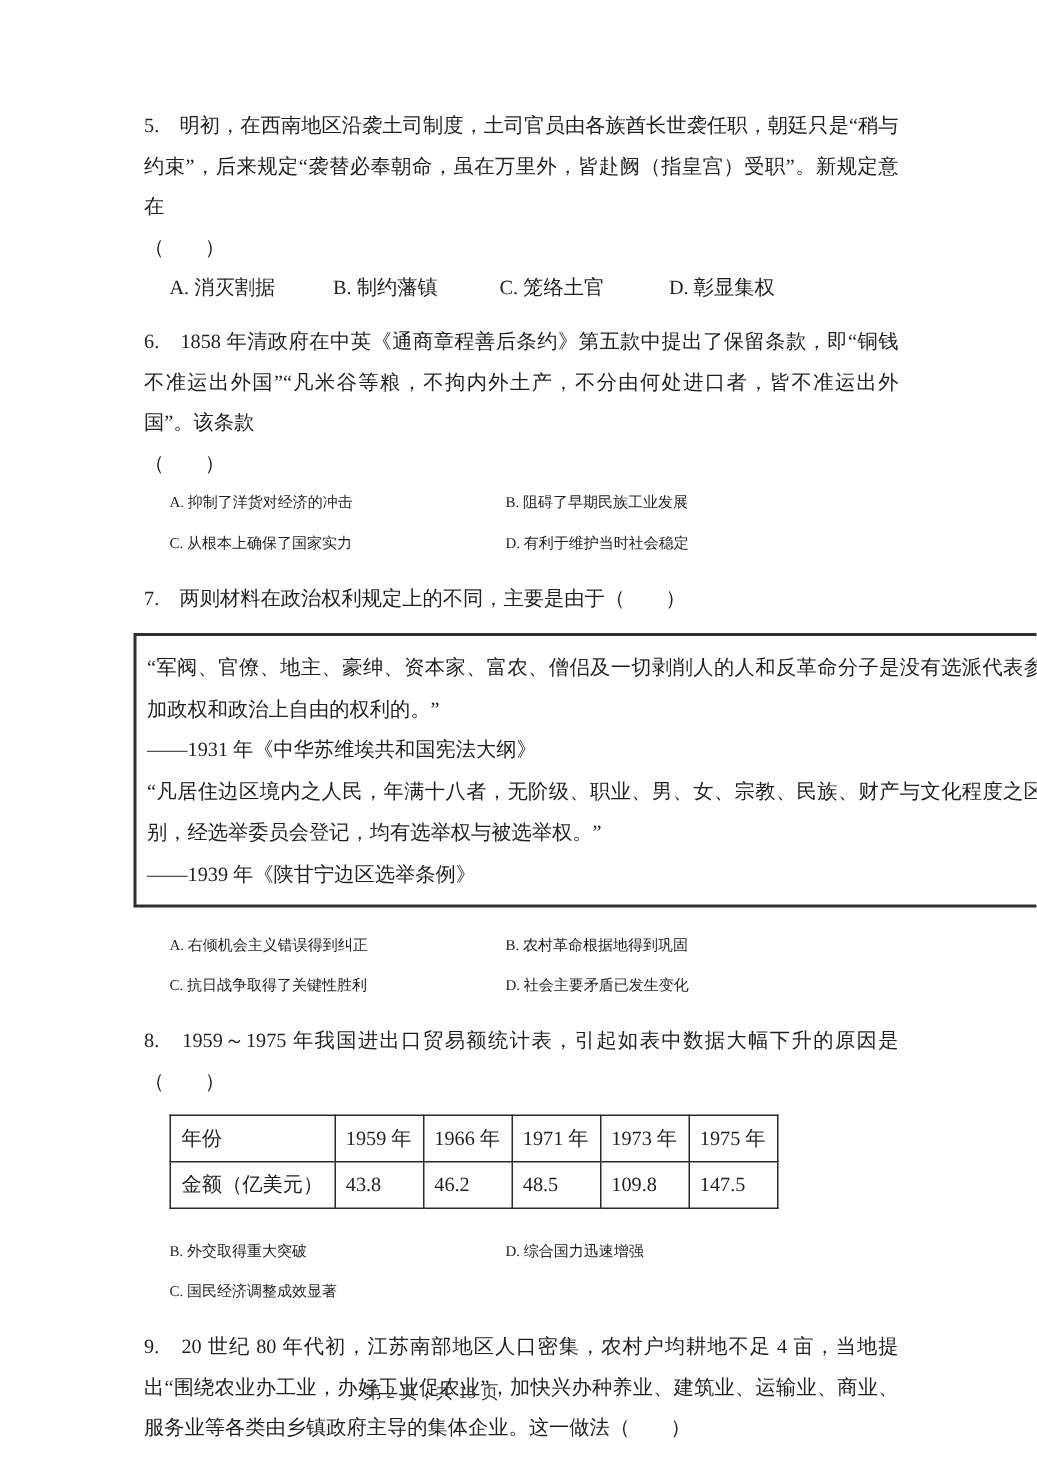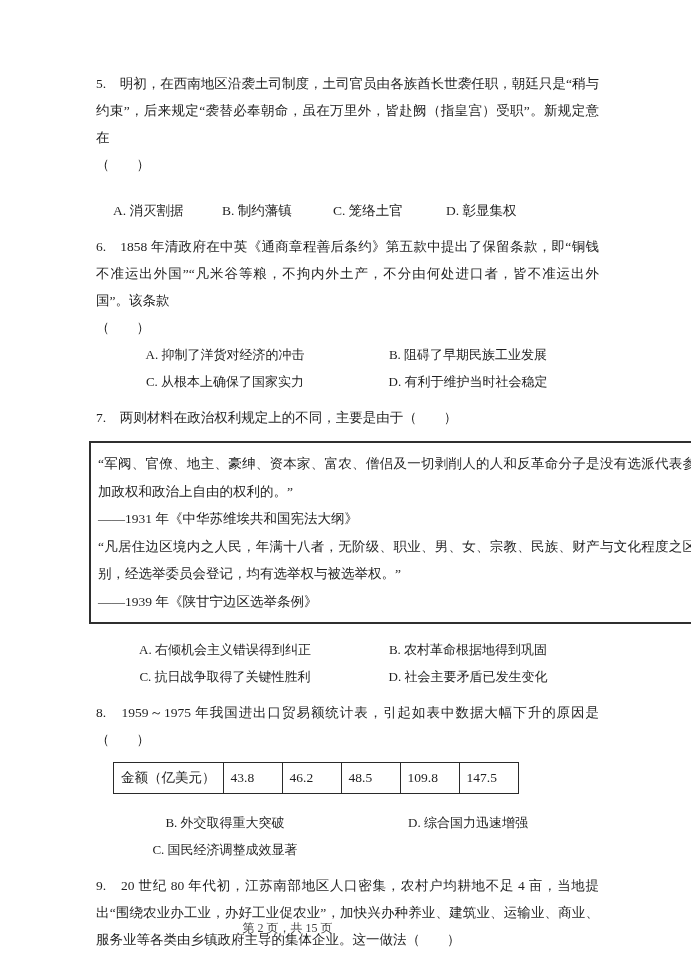--- a/index.html
+++ b/index.html
@@ -28,29 +28,27 @@
   .bracket-line {
     font-size: 13.5px;
     line-height: 27px;
   }
   .opts4 {
     display: grid;
     grid-template-columns: 109px 111px 113px auto;
     padding-left: 17px;
     font-size: 13.5px;
     line-height: 27px;
-    margin-top: 19px;
   }
   .opts2 {
     display: grid;
     grid-template-columns: 224px auto;
     padding-left: 17px;
-    font-size: 13px;
+    font-size: 10px;
     line-height: 27px;
-    text-align: center;
   }
   .quote-box {
     margin: 10px 0 12px -7px;
     width: 616px;
     border: 2px solid #2f2f2f;
     padding: 7px 7px 7px 7px;
   }
   .quote-box p {
     font-size: 13.5px;
     line-height: 27.5px;
@@ -123,20 +121,28 @@
       <span>B. 农村革命根据地得到巩固</span>
       <span>C. 抗日战争取得了关键性胜利</span>
       <span>D. 社会主要矛盾已发生变化</span>
     </div>
   </section>
 
   <section class="question">
     <p class="stem">8.　1959～1975 年我国进出口贸易额统计表，引起如表中数据大幅下升的原因是（　　）</p>
     <table class="data-table">
       <tbody>
+          <tr>
+        <td class="c-year">年份</td>
+        <td class="c-v">1959 年</td>
+        <td class="c-v">1966 年</td>
+        <td class="c-v">1971 年</td>
+        <td class="c-v">1973 年</td>
+        <td class="c-v">1975 年</td>
+      </tr>
       <tr>
         <td class="c-year">金额（亿美元）</td>
         <td class="c-v">43.8</td>
         <td class="c-v">46.2</td>
         <td class="c-v">48.5</td>
         <td class="c-v">109.8</td>
         <td class="c-v">147.5</td>
       </tr>
     </tbody>
       </table>

